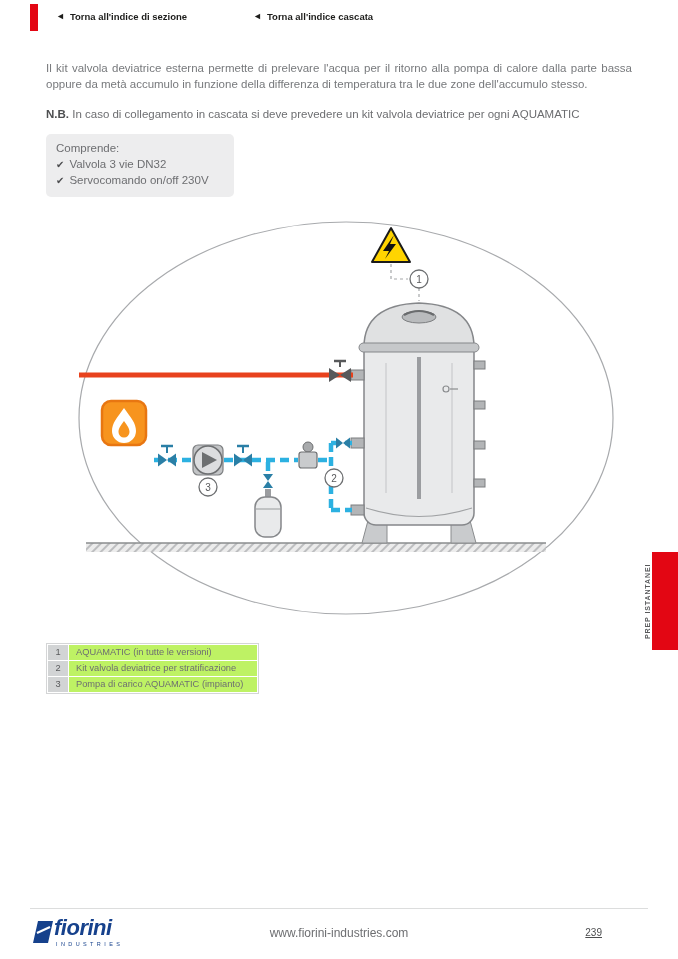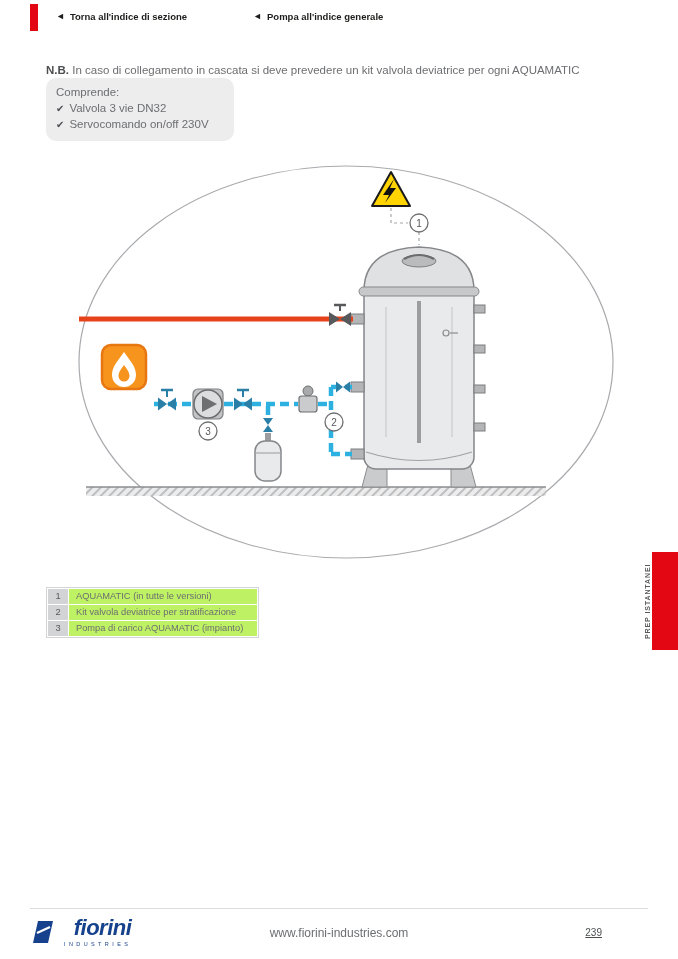--- a/index.html
+++ b/index.html
@@ -22,72 +22,73 @@
     letter-spacing:0.9px; color:#58595b; text-align:center; padding:2px 1px; }
   .side-tab-bar { width:26px; background:#e30613; }
 
   
   .content { padding:60px 46px 0 46px; }
   h1.title { font-size:24px; font-weight:500; color:#3d3d3d; letter-spacing:-0.2px; margin-bottom:24px; }
   .body-p { font-size:11.5px; line-height:1.42; color:#77797c; text-align:justify; margin-bottom:13px; }
   .nb-p { font-size:11.5px; line-height:1.42; color:#6d6e71; text-align:justify; margin-top:2px; }
   .nb-p b { color:#4d4e50; }
 
-  .includes-box { display:inline-block; min-width:188px; background:#ededee;
-    border-radius:10px; padding:7px 12px 8px 10px; font-size:11.5px; color:#6d6e71; line-height:1.38; }
+  .includes-box { display:inline-block; min-width:188px; margin-top:12px; background:#ededee;
+    border-radius:5px; padding:7px 12px 8px 10px; font-size:11.5px; color:#6d6e71; line-height:1.38; }
   .inc-item { display:flex; gap:5px; align-items:baseline; }
   .check { font-size:10px; color:#4d4e50; }
 
   .diagram-wrap { width:600px; margin:18px auto 0; }
 
   .legend { margin-top:12px; }
   .legend-title { font-size:10px; font-weight:bold; color:#3d3d3d; margin-bottom:5px; }
   .legend-table { display:table; border-spacing:1.5px; border:1px solid #d4d5d6; background:#fff; }
   .legend-row { display:table-row; }
   .legend-num { display:table-cell; background:#d2d4d5; width:20px; text-align:center;
     font-size:9.3px; color:#595a5c; padding:2.5px 5px; }
   .legend-text { display:table-cell; background:#bef264; font-size:9.3px; color:#6d6e71;
     padding:2.5px 10px 2.5px 7px; min-width:188px; white-space:nowrap; }
 
   
   .footer { position:absolute; left:30px; right:30px; bottom:12px; display:flex; align-items:center;
     border-top:1px solid #dcdddd; padding-top:9px; }
-  .logo { display:flex; align-items:flex-start; gap:8px; width:170px;text-align:right; }
+  .logo { display:flex; align-items:flex-start; gap:0; width:170px; }
   .logo-textcol { display:flex; flex-direction:column; }
   .logo-name { font-size:22px; font-weight:bold; font-style:italic; color:#16418c; line-height:0.95; letter-spacing:-0.5px; }
   .logo-sub { font-size:5.5px; letter-spacing:3.4px; color:#16418c; margin-top:2px; margin-left:2px; }
   .footer-url { flex:1; text-align:center; font-size:12px; color:#6d6e71; }
   .footer-num { width:170px; text-align:right; font-size:10px; color:#4d4e50; padding-right:46px;text-decoration:underline; }
 </style>
 </head>
 <body>
 
 <div class="page">
 
   <div class="corner-bar"></div>
 
   <div class="nav">
     <div class="nav-link">
       <span class="back-icon">◄</span>
       <span>Torna all'indice di sezione</span>
     </div>
     <div class="nav-link">
       <span class="back-icon">◄</span>
-      <span>Pompa all'indice generale</span>
+      <span>Torna all'indice cascata</span>
     </div>
   </div>
 
   <div class="side-tab">
     <div class="side-tab-label">PREP ISTANTANEI</div>
     <div class="side-tab-bar"></div>
   </div>
 
   <div class="content">
 
 
+    <p class="body-p">Il kit valvola deviatrice esterna permette di prelevare l'acqua per il ritorno alla pompa di calore dalla parte bassa oppure da metà accumulo in funzione della differenza di temperatura tra le due zone dell'accumulo stesso.</p>
 
     <p class="nb-p"><b>N.B.</b> <span>In caso di collegamento in cascata si deve prevedere un kit valvola deviatrice per ogni AQUAMATIC</span></p>
 
     <div class="includes-box">
       <div>Comprende:</div>
       <div class="inc-item">
         <span class="check">✔</span>
         <span>Valvola 3 vie DN32</span>
       </div>
       <div class="inc-item">

